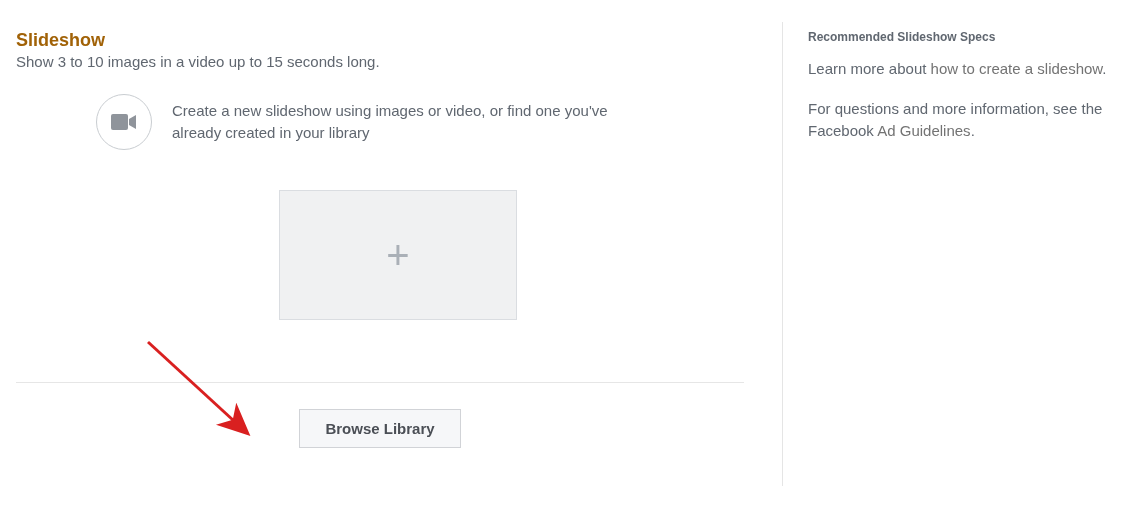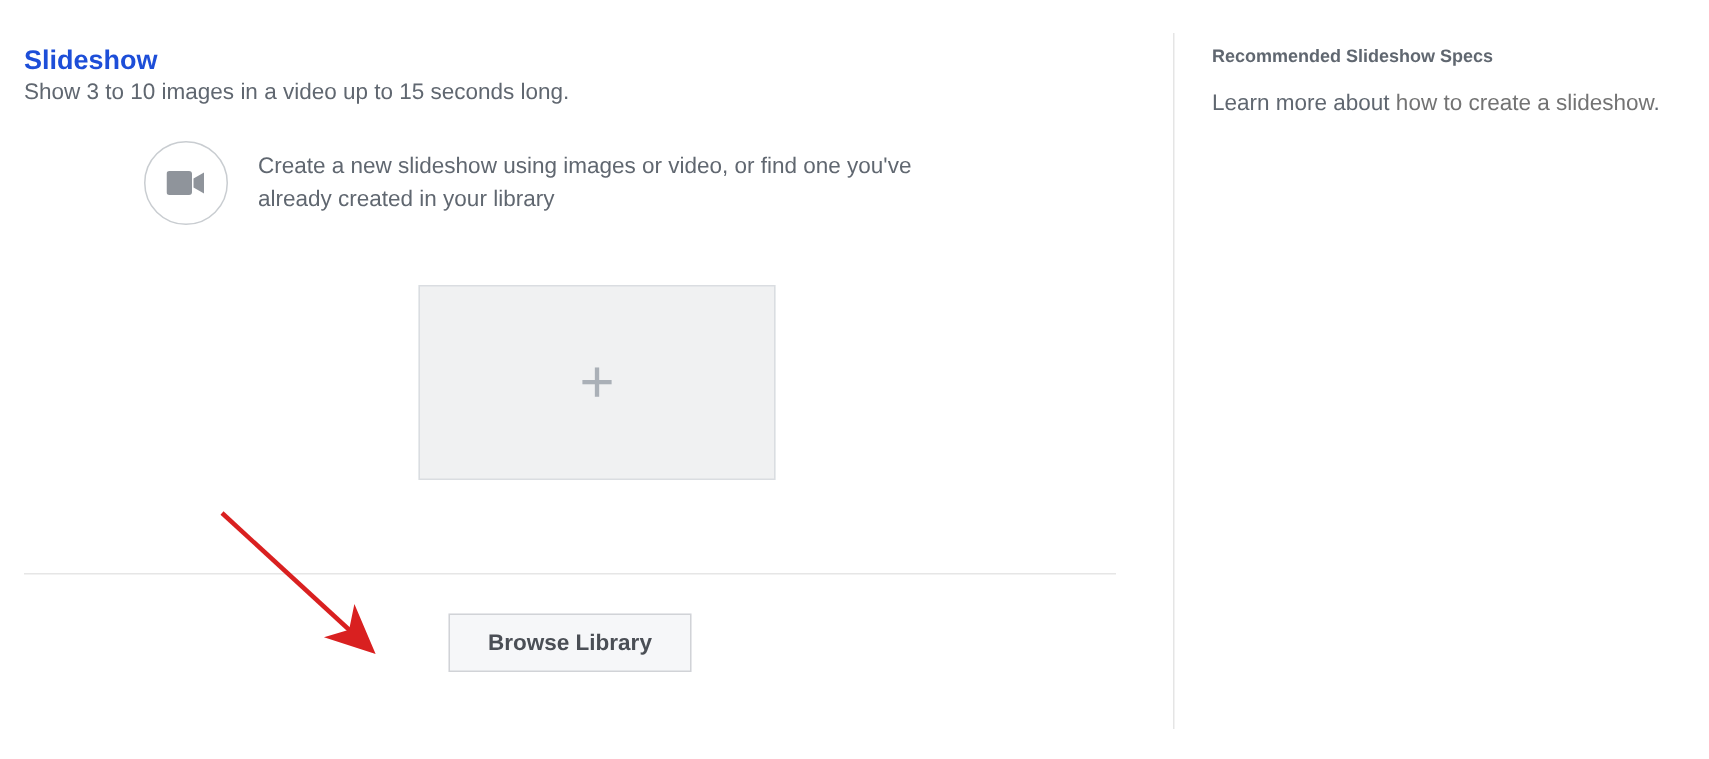--- a/index.html
+++ b/index.html
@@ -23,21 +23,21 @@
       top: 22px;
       bottom: 20px;
     }
     .right-panel {
       flex: 1;
       padding: 30px 10px 0 28px;
     }
     .heading {
       font-size: 18px;
       font-weight: 700;
-      color: #1d4ed8;
+      color: #a16207;
       margin-bottom: 2px;
     }
     .subheading {
       font-size: 15px;
       color: #606770;
       margin-bottom: 24px;
     }
     .row-tip {
       display: flex;
       align-items: center;
@@ -166,13 +166,16 @@
   </svg>
 </div>
 
 <div class="divider-v"></div>
 
 <div class="right-panel">
   <div class="specs-title">Recommended Slideshow Specs</div>
   <p class="learn-block">
     <span>Learn more about </span><a href="#">how to create a slideshow</a><span>.</span>
   </p>
+  <p class="learn-block">
+    <span>For questions and more information, see the Facebook </span><a href="#">Ad Guidelines</a><span>.</span>
+  </p>
 </div>
 
 </body></html>

